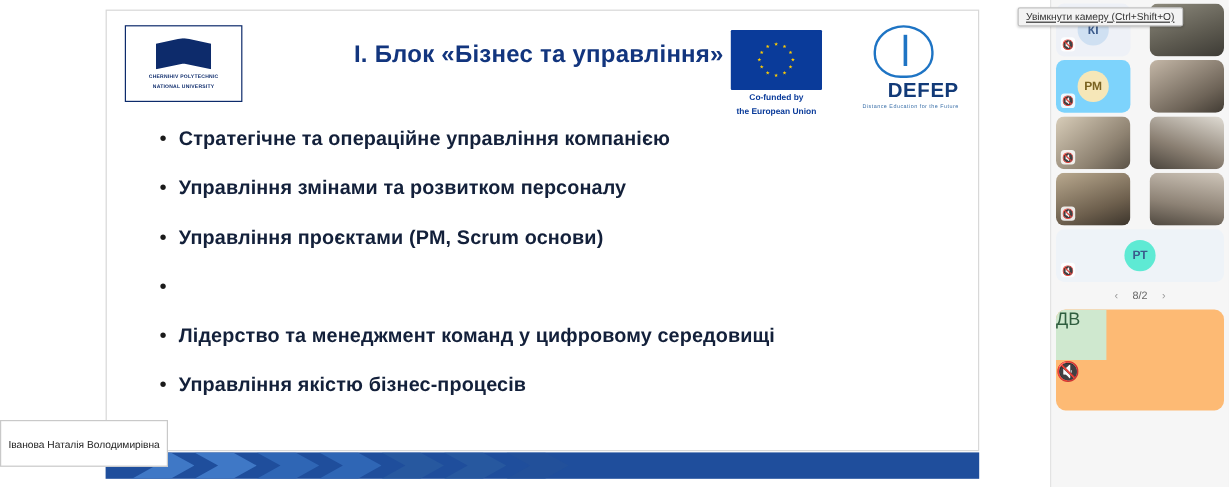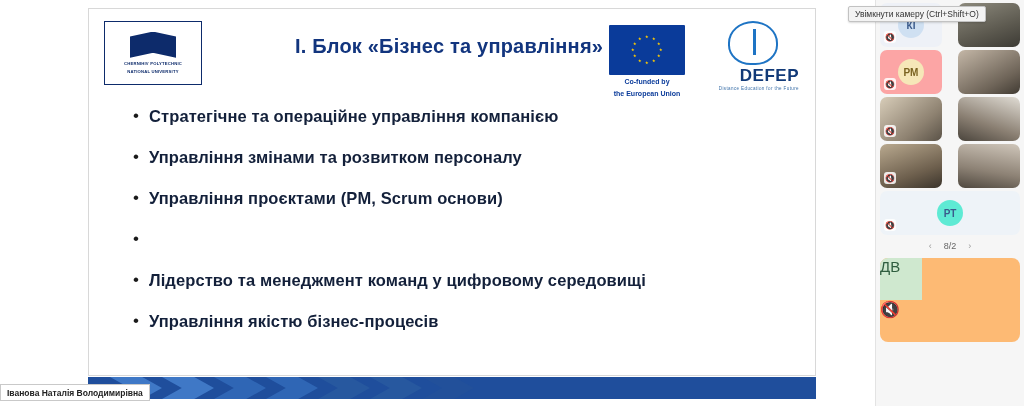--- a/index.html
+++ b/index.html
@@ -167,30 +167,29 @@
     overflow: hidden;
   }
   .chevron-band .ch {
     position: absolute;
     top: 0; height: 22px; width: 52px;
     background: #3f78c6;
     clip-path: polygon(0 0, 62% 0, 100% 50%, 62% 100%, 0 100%, 38% 50%);
   }
   .name-tag {
     position: absolute;
-    left: 0; bottom: 5px;
+    left: 0; bottom: 17px;
     height: 15px;
-    padding: 0 6px;
+    padding: 11px 6px;
     background: #ffffff;
     border: 1px solid #c9c9c9;
     font-size: 8.5px;
     color: #222;
     display: flex;
     align-items: center;
-    font-weight: bold;
   }
   
   .rail {
     position: absolute;
     right: 0; top: 0;
     width: 148px; height: 406px;
     background: #f6f6f6;
     border-left: 1px solid #e3e3e3;
   }
   .tile-row {
@@ -266,20 +265,21 @@
     position: absolute;
     left: 848px; top: 6px;
     background: #f3f3f3;
     border: 1px solid #c2c2c2;
     border-radius: 2px;
     font-size: 8.5px;
     color: #333;
     padding: 2px 6px;
     white-space: nowrap;
     box-shadow: 0 1px 2px rgba(0,0,0,.15);
+    text-decoration: underline;
   }
   .topbar {
     position: absolute;
     left: 0; top: 0;
     width: 1024px; height: 6px;
     background: #ffffff;
   }
   .left-edge {
     position: absolute;
     left: 0; top: 0; width: 88px; height: 406px;
@@ -381,21 +381,21 @@
       <div class="tile" style="background:#eef1f7">
         <div class="avatar-circle" style="background:#cfe0f2">КІ</div>
         <div class="mic">🔇</div>
       </div>
       <div class="tile">
         <div class="vid" style="background:linear-gradient(160deg,#8d8a7d,#5d5a50 60%,#3d3b35)"></div>
       </div>
     </div>
 
     <div class="tile-row">
-      <div class="tile" style="background:#fca5a5">
+      <div class="tile" style="background:#7dd3fc">
         <div class="avatar-circle" style="background:#f6e7b8;color:#7a6321">РМ</div>
         <div class="mic">🔇</div>
       </div>
       <div class="tile">
         <div class="vid" style="background:linear-gradient(150deg,#c4b7a7,#6e6458 70%,#413b33)"></div>
       </div>
     </div>
 
     <div class="tile-row">
       <div class="tile">

